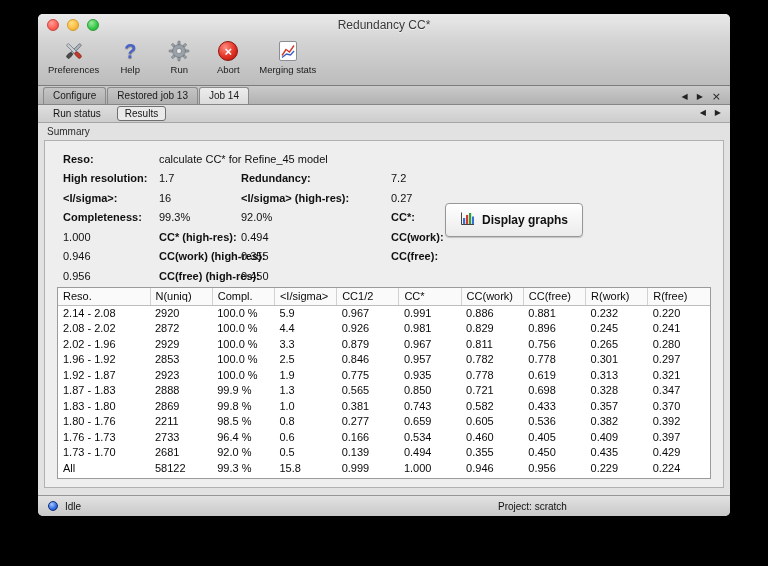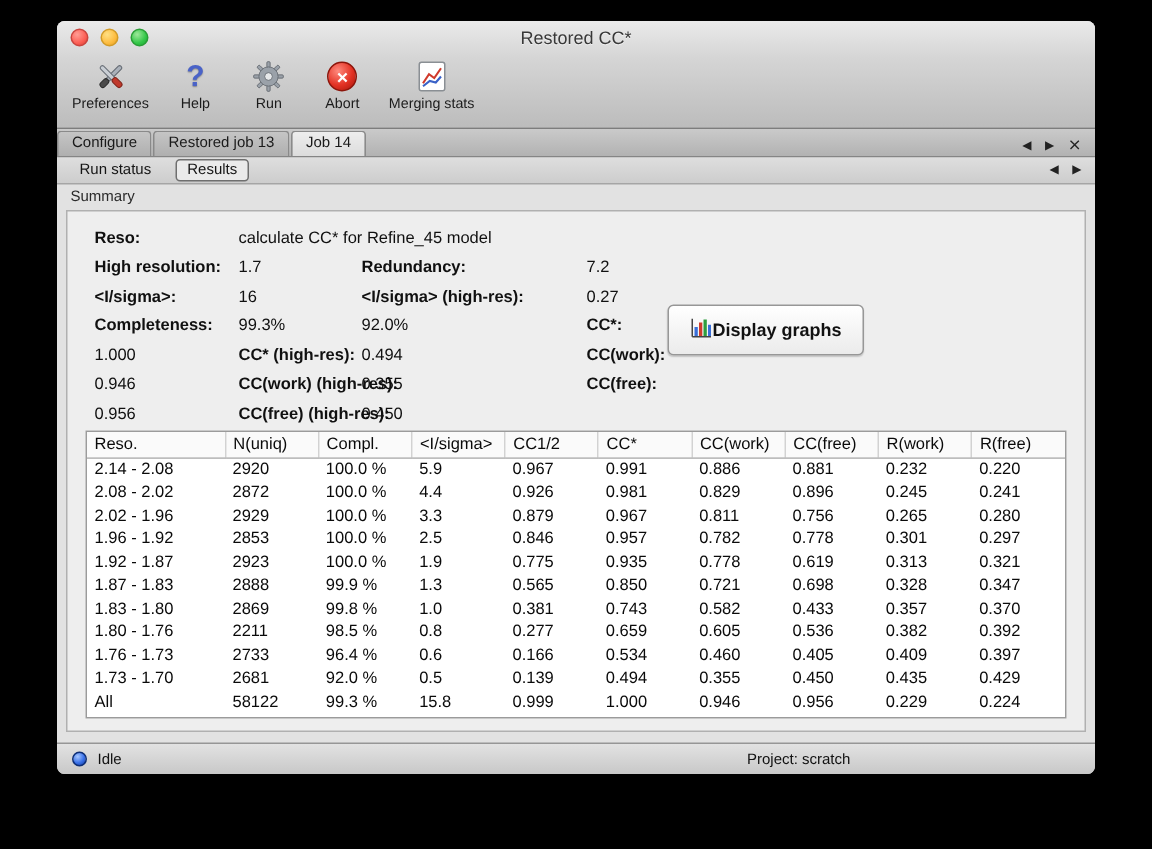--- a/index.html
+++ b/index.html
@@ -24,21 +24,21 @@
   .tb-item { display:flex; flex-direction:column; align-items:center; min-width:36px; cursor:default; }
   .tb-icon { height:26px; width:30px; display:flex; align-items:center; justify-content:center; }
   .tb-label { font-size:9.5px; color:#1b1b1b; white-space:nowrap; }
   .help-q { font-size:20px; font-weight:bold; color:#4a63c8; text-shadow:0 1px 1px rgba(0,0,0,.35); line-height:22px; }
   .abort-badge { width:20px; height:20px; border-radius:50%; border:1px solid #8c150b; color:#fff; font-weight:bold; font-size:13px;
                  background:radial-gradient(circle at 35% 30%, #ff8a7e, #e33224 55%, #a31408);
                  display:flex; align-items:center; justify-content:center; line-height:1; }
 
   
   .tabbar { display:flex; align-items:flex-end; height:19px; background:linear-gradient(#cacaca,#b2b2b2);
-            border-bottom:1px solid #858585; }
+            border-bottom:1px solid #858585; padding-left:5px; }
   .tab { font-size:10px; color:#1a1a1a; padding:2px 9px; border:1px solid #8a8a8a; border-bottom:none;
          border-radius:3px 3px 0 0; background:linear-gradient(#c5c5c5,#afafaf); margin-right:1px; line-height:12px; cursor:default; }
   .tab.active { background:linear-gradient(#ededed,#dcdcdc); }
   .tab-controls { margin-left:auto; display:flex; align-items:center; gap:9px; padding:0 9px 3px 0; }
   .glyph { font-family:"DejaVu Sans",sans-serif; font-size:8px; color:#222; cursor:default; }
   .glyph.x { font-size:11px; line-height:8px; }
 
   
   .subtabbar { display:flex; align-items:center; height:18px; background:linear-gradient(#dedede,#cdcdcd);
                border-bottom:1px solid #a5a5a5; padding-left:8px; gap:9px; }
@@ -49,21 +49,21 @@
 
   
   .content { flex:1; padding:0 6px 7px 6px; }
   .panel { position:relative; width:100%; height:100%; background:#eeeeee; border:1px solid #b0b0b0; }
 
   .summary-block { display:grid; grid-template-columns:96px 82px 150px 1fr; grid-auto-rows:19.5px;
                    align-items:center; padding:8px 0 0 18px; font-size:11px; color:#101010; }
   .summary-block .lbl { font-weight:bold; white-space:nowrap; }
   .summary-block .val { white-space:nowrap; }
 
-  .display-graphs { position:absolute; left:400px; top:62px; display:flex; align-items:center; 
+  .display-graphs { position:absolute; left:400px; top:62px; display:flex; align-items:center; gap:7px;
                     padding:7px 14px; background:linear-gradient(#ffffff,#ebebeb); border:1px solid #979797;
                     border-radius:4px; font-size:12px; font-weight:bold; color:#111;
                     box-shadow:0 1px 1px rgba(0,0,0,.18); cursor:default; font-family:inherit; }
 
   .result-table-wrap { position:absolute; left:12px; right:12px; top:146px; bottom:8px;
                        background:#fff; border:1px solid #9b9b9b; overflow:hidden; }
   table.results { width:100%; border-collapse:collapse; table-layout:fixed; font-size:11px; color:#0a0a0a; }
   table.results th { text-align:left; font-weight:normal; padding:1px 5px; height:17px; background:#fafafa;
                      border-right:1px solid #d2d2d2; border-bottom:1px solid #bdbdbd; white-space:nowrap; overflow:hidden; }
   table.results th:last-child { border-right:none; }
@@ -83,21 +83,21 @@
 <div class="stage">
   <div class="window">
 
     <div class="chrome">
       <div class="titlebar">
         <div class="traffic">
           <span class="tl red"></span>
           <span class="tl yellow"></span>
           <span class="tl green"></span>
         </div>
-        <div class="title">Restored CC*</div>
+        <div class="title">Redundancy CC*</div>
       </div>
       <div class="toolbar">
         <div class="tb-item">
           <span class="tb-icon">
             <svg width="24" height="24" viewBox="0 0 24 24">
               <g transform="rotate(45 12 12)">
                 <rect x="10.6" y="2.5" width="2.8" height="13" rx="1.2" fill="#aab1ba" stroke="#646a72" stroke-width="0.7"></rect>
                 <rect x="10.2" y="15" width="3.6" height="6.5" rx="1.6" fill="#4a4a4a" stroke="#2c2c2c" stroke-width="0.7"></rect>
               </g>
               <g transform="rotate(-45 12 12)">

